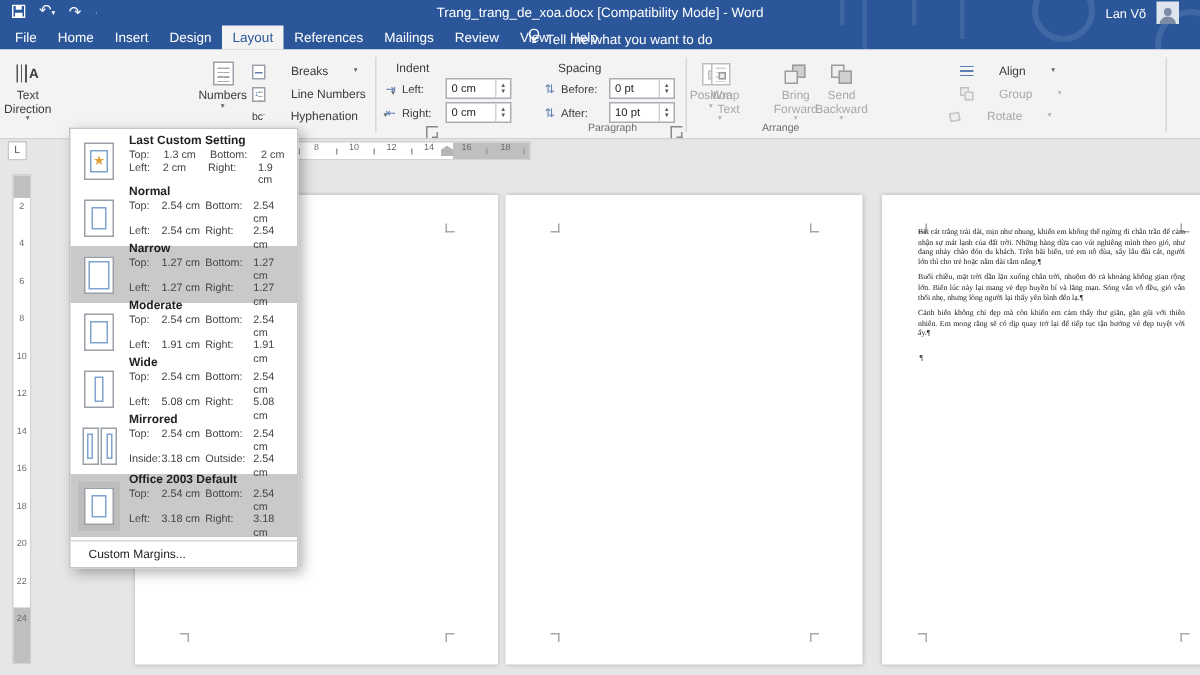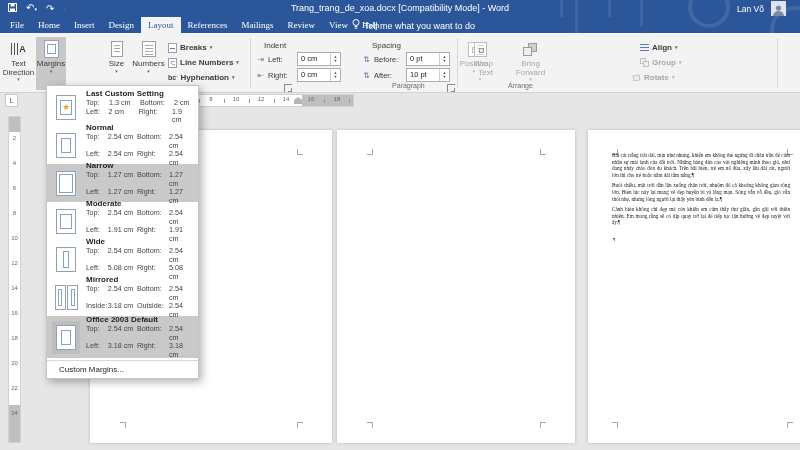--- a/index.html
+++ b/index.html
@@ -12,36 +12,36 @@
   .qat{left:8px;top:1px;display:flex;align-items:center;gap:9px;height:15px;}
   .qat span{font-size:10px;line-height:10px;color:#fff;cursor:default;}
   .qat .tiny{font-size:5px;}
   .apptitle{left:0;top:3px;width:800px;text-align:center;font-size:9px;color:#fff;}
   .decor-bar{top:0;width:3px;height:17px;background:rgba(255,255,255,.09);}
   .ring{border:4px solid rgba(255,255,255,.10);border-radius:50%;}
   .username{top:4px;font-size:8.5px;color:#fff;}
   .avatar{top:1px;width:15px;height:15px;background:#dfe5ee;display:flex;align-items:flex-end;justify-content:center;overflow:hidden;}
 
   
-  .tabsrow{left:3px;top:17px;height:16px;display:flex;font-family:Liberation Serif, serif;}
+  .tabsrow{left:3px;top:17px;height:16px;display:flex;}
   .tab{padding:0 7px;font-size:9px;line-height:16px;color:#fff;white-space:nowrap;}
   .tab.active{background:#f3f3f3;color:#2b579a;}
   .tellme{left:352px;top:19px;display:flex;align-items:center;gap:4px;font-size:9px;color:#fff;}
 
   
   .ribbon{left:0;top:33px;width:800px;height:59px;background:#f3f3f3;border-bottom:1px solid #d4d2d0;z-index:10;}
   .vsep{top:5px;height:50px;width:1px;background:#dad8d6;}
   .bb{top:4px;height:53px;display:flex;flex-direction:column;align-items:center;
       font-size:8px;line-height:8.5px;color:#3b3b3b;text-align:center;}
   .bb .ic{height:22px;display:flex;align-items:center;justify-content:center;margin-top:1px;}
   .bb.pressed{background:#c8c8c8;}
   .bb.off{color:#a8a8a8;}
   .caret{font-size:5px;line-height:5px;color:#666;}
   .off .caret{color:#b3b3b3;}
-  .sb{height:13px;display:flex;align-items:center;gap:3px;font-size:8px;color:#3b3b3b;white-space:nowrap;font-weight:bold;}
+  .sb{height:13px;display:flex;align-items:center;gap:17px;font-size:8px;color:#3b3b3b;white-space:nowrap;}
   .sb.off{color:#a8a8a8;}
   .ghead{font-size:8px;color:#3b3b3b;text-align:right;}
   .glabel{font-size:7px;color:#6e6e6e;}
   .launcher{width:7px;height:7px;border-top:1px solid #8a8a8a;border-left:1px solid #8a8a8a;position:absolute;}
   .launcher:after{content:"";position:absolute;right:0;bottom:0;width:3px;height:3px;
       border-right:1px solid #8a8a8a;border-bottom:1px solid #8a8a8a;}
   .srow{display:flex;align-items:center;gap:3px;}
   .rowic{font-size:8px;color:#5d7fae;width:9px;text-align:center;}
   .rowlb{font-size:7.5px;color:#3b3b3b;width:26px;}
   .spin{display:flex;align-items:stretch;border:1px solid #abadb3;background:#fff;height:12px;width:42px;}
@@ -159,40 +159,22 @@
 
     <div class="abs bb" style="left:2px;width:33px;">
       <span class="ic">
         <span class="tdbars"></span>
           <b style="font-size:9px;margin-left:1px;">A</b>
       </span>
       <span>Text Direction</span>
       <span class="caret">▾</span>
     </div>
 
-    <div class="abs bb pressed" style="left:36px;width:30px;">
-      <span class="ic">
-        <span class="pg" style="width:15px;height:18px;">
-            <span class="inner" style="left:2px;top:3px;right:2px;bottom:3px;"></span>
-          </span>
-      </span>
-      <span>Margins</span>
-      <span class="caret">▾</span>
-    </div>
-
-
-    <div class="abs bb" style="left:102px;width:29px;">
-      <span class="ic">
-        <span class="pg" style="width:12px;height:16px;">
-            <span class="lines" style="position:absolute;left:2px;top:3px;right:2px;height:9px;"></span>
-          </span>
-      </span>
-      <span>Size</span>
-      <span class="caret">▾</span>
-    </div>
+
+
 
     <div class="abs bb" style="left:132px;width:33px;">
       <span class="ic">
         <span class="pg" style="width:14px;height:16px;">
           <span class="lines" style="position:absolute;left:2px;top:3px;width:4px;height:10px;"></span>
           <span class="lines" style="position:absolute;right:2px;top:3px;width:4px;height:10px;"></span>
         </span>
       </span>
       <span>Numbers</span>
       <span class="caret">▾</span>
@@ -293,20 +275,30 @@
       <span class="caret">▾</span>
     </div>
     <div class="abs bb off" style="left:517px;width:27px;">
       <span class="ic">
         <span style="position:relative;width:15px;height:15px;display:inline-block;">
           <span class="sq" style="left:5px;top:1px;width:9px;height:9px;background:#cfcfcf;"></span>
           <span class="sq" style="left:0;top:5px;width:9px;height:9px;background:#efefef;"></span>
         </span>
       </span>
       <span>Bring Forward</span>
+      <span class="caret">▾</span>
+    </div>
+    <div class="abs bb off" style="left:546px;width:30px;">
+      <span class="ic">
+        <span style="position:relative;width:15px;height:15px;display:inline-block;">
+          <span class="sq" style="left:0;top:1px;width:9px;height:9px;background:#efefef;"></span>
+          <span class="sq" style="left:5px;top:5px;width:9px;height:9px;background:#cfcfcf;"></span>
+        </span>
+      </span>
+      <span>Send Backward</span>
       <span class="caret">▾</span>
     </div>
 
     <div class="abs sb" style="left:640px;top:8px;">
       <span class="bars" style="background:repeating-linear-gradient(#5b7fb5 0 1px,transparent 1px 3px);width:9px;"></span>
       <span>Align</span>
       <span class="caret">▾</span>
     </div>
     <div class="abs sb off" style="left:640px;top:23px;">
       <span style="position:relative;width:9px;height:9px;display:inline-block;">

